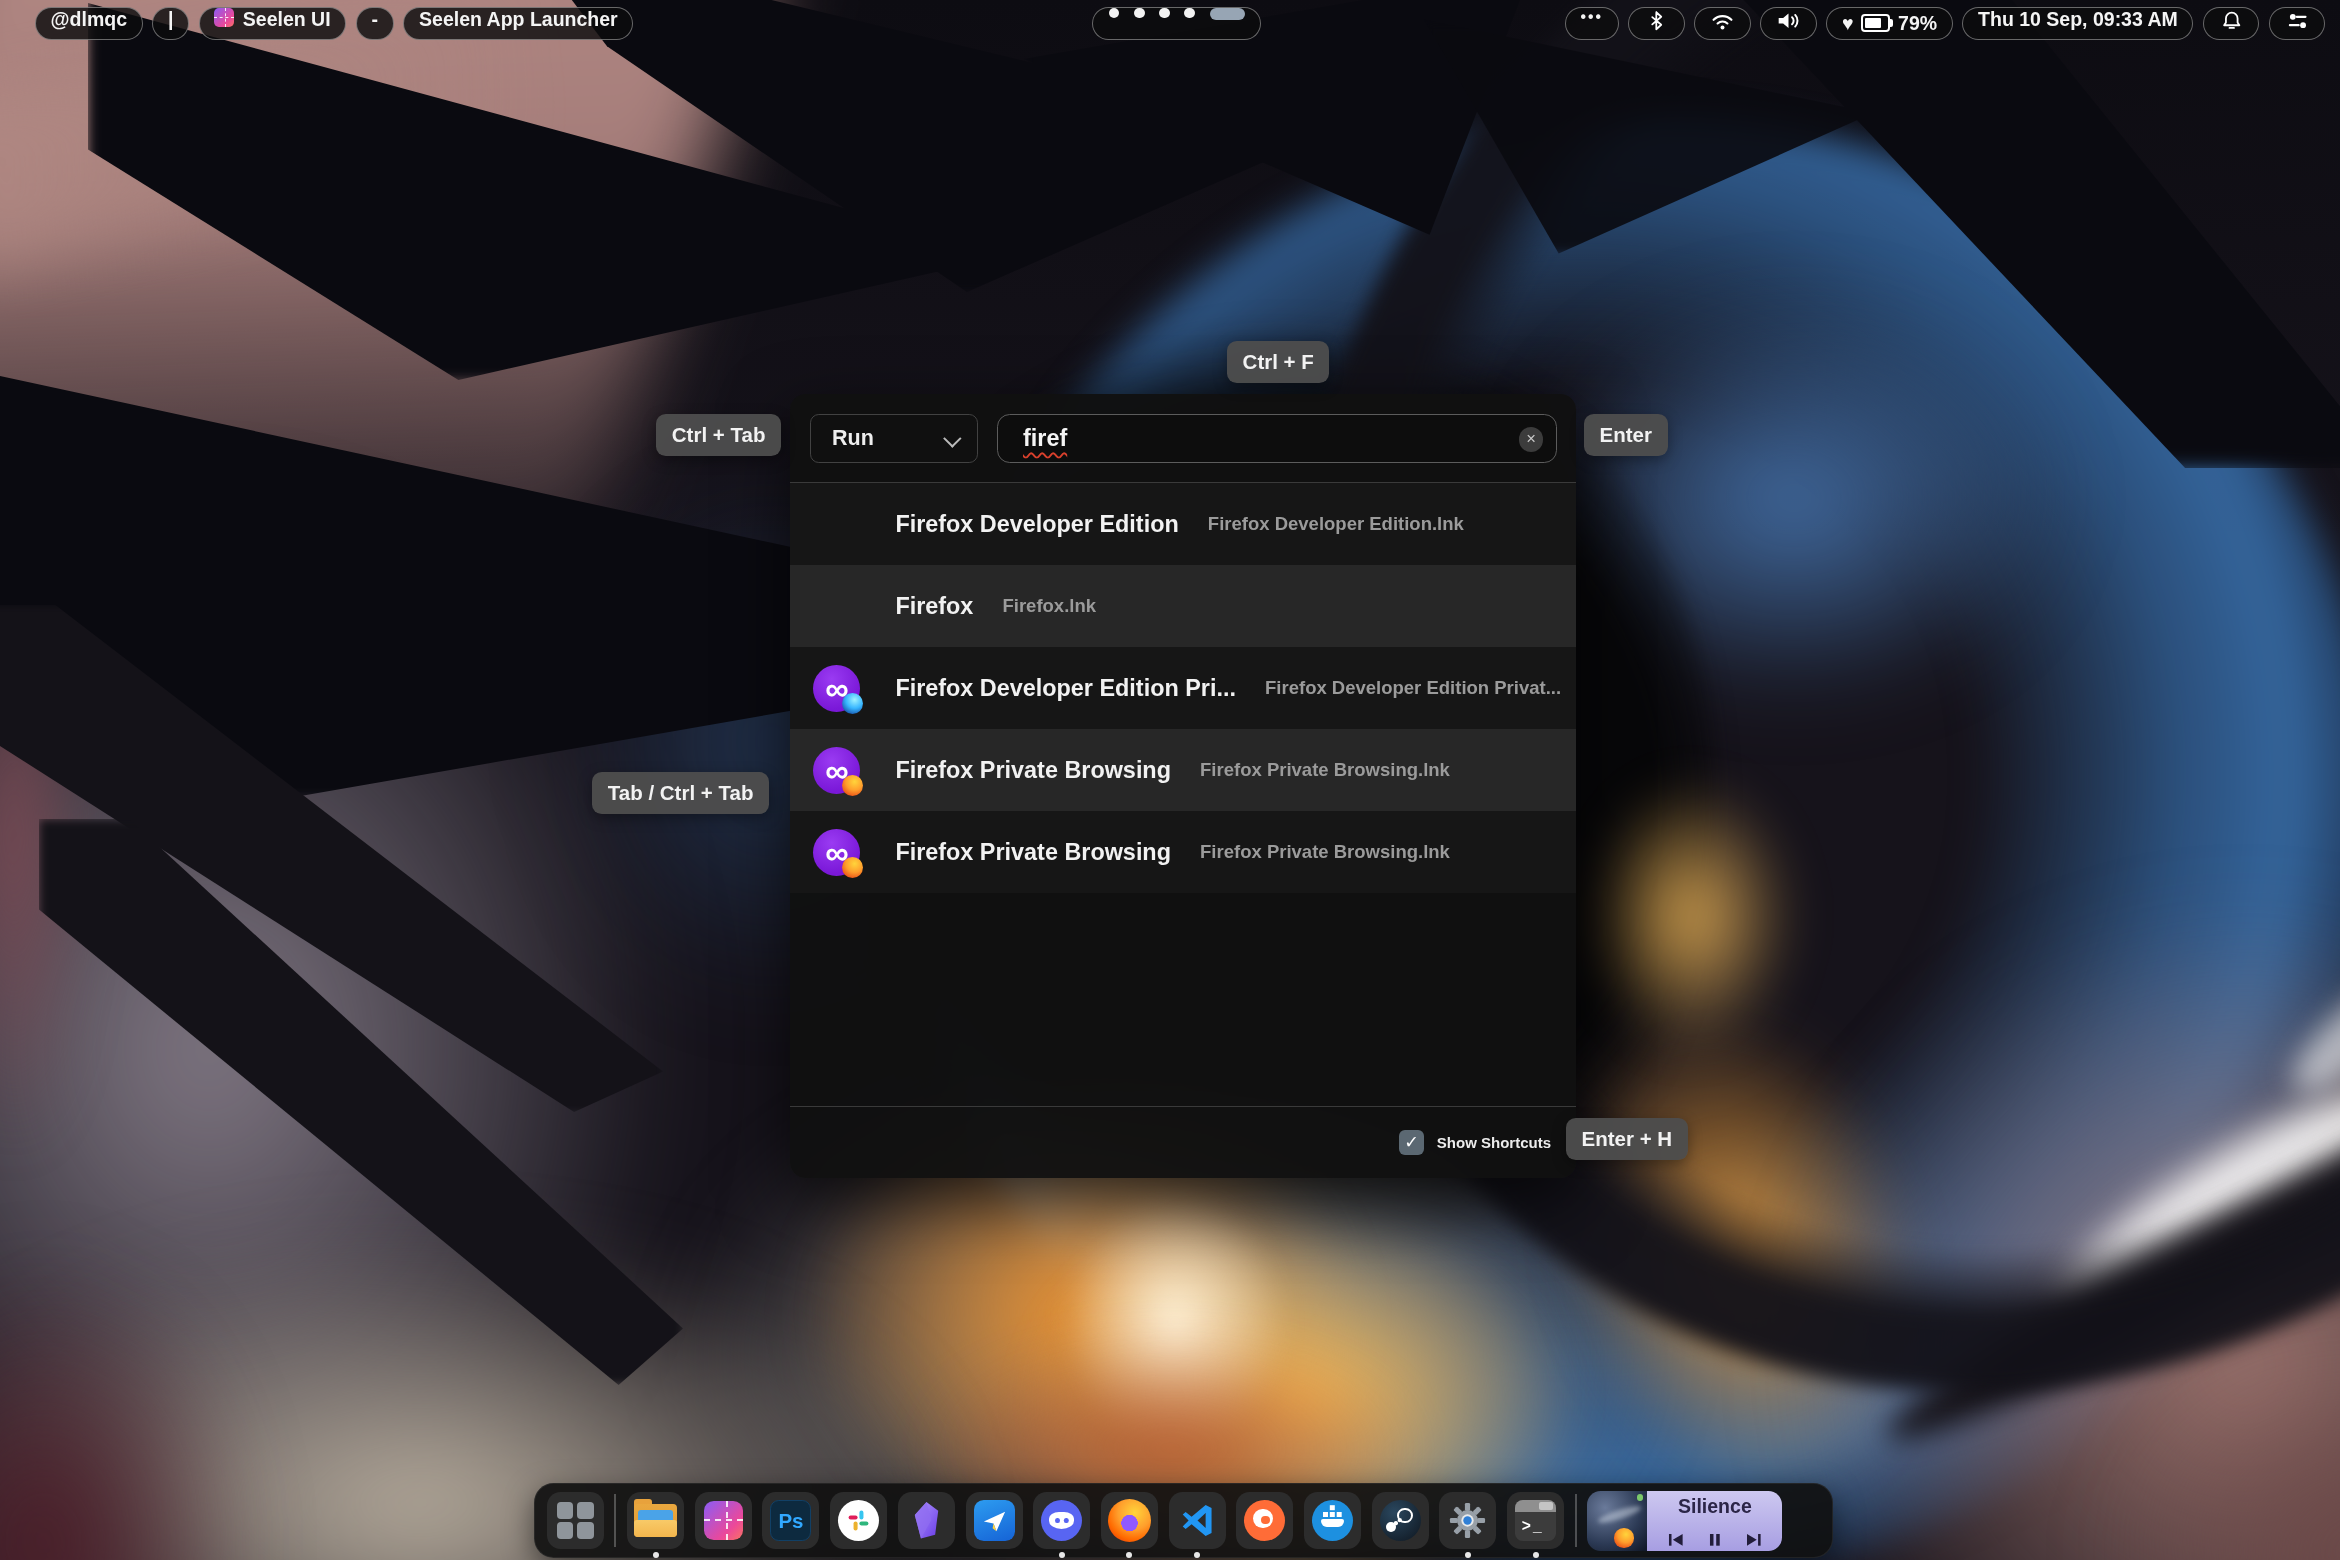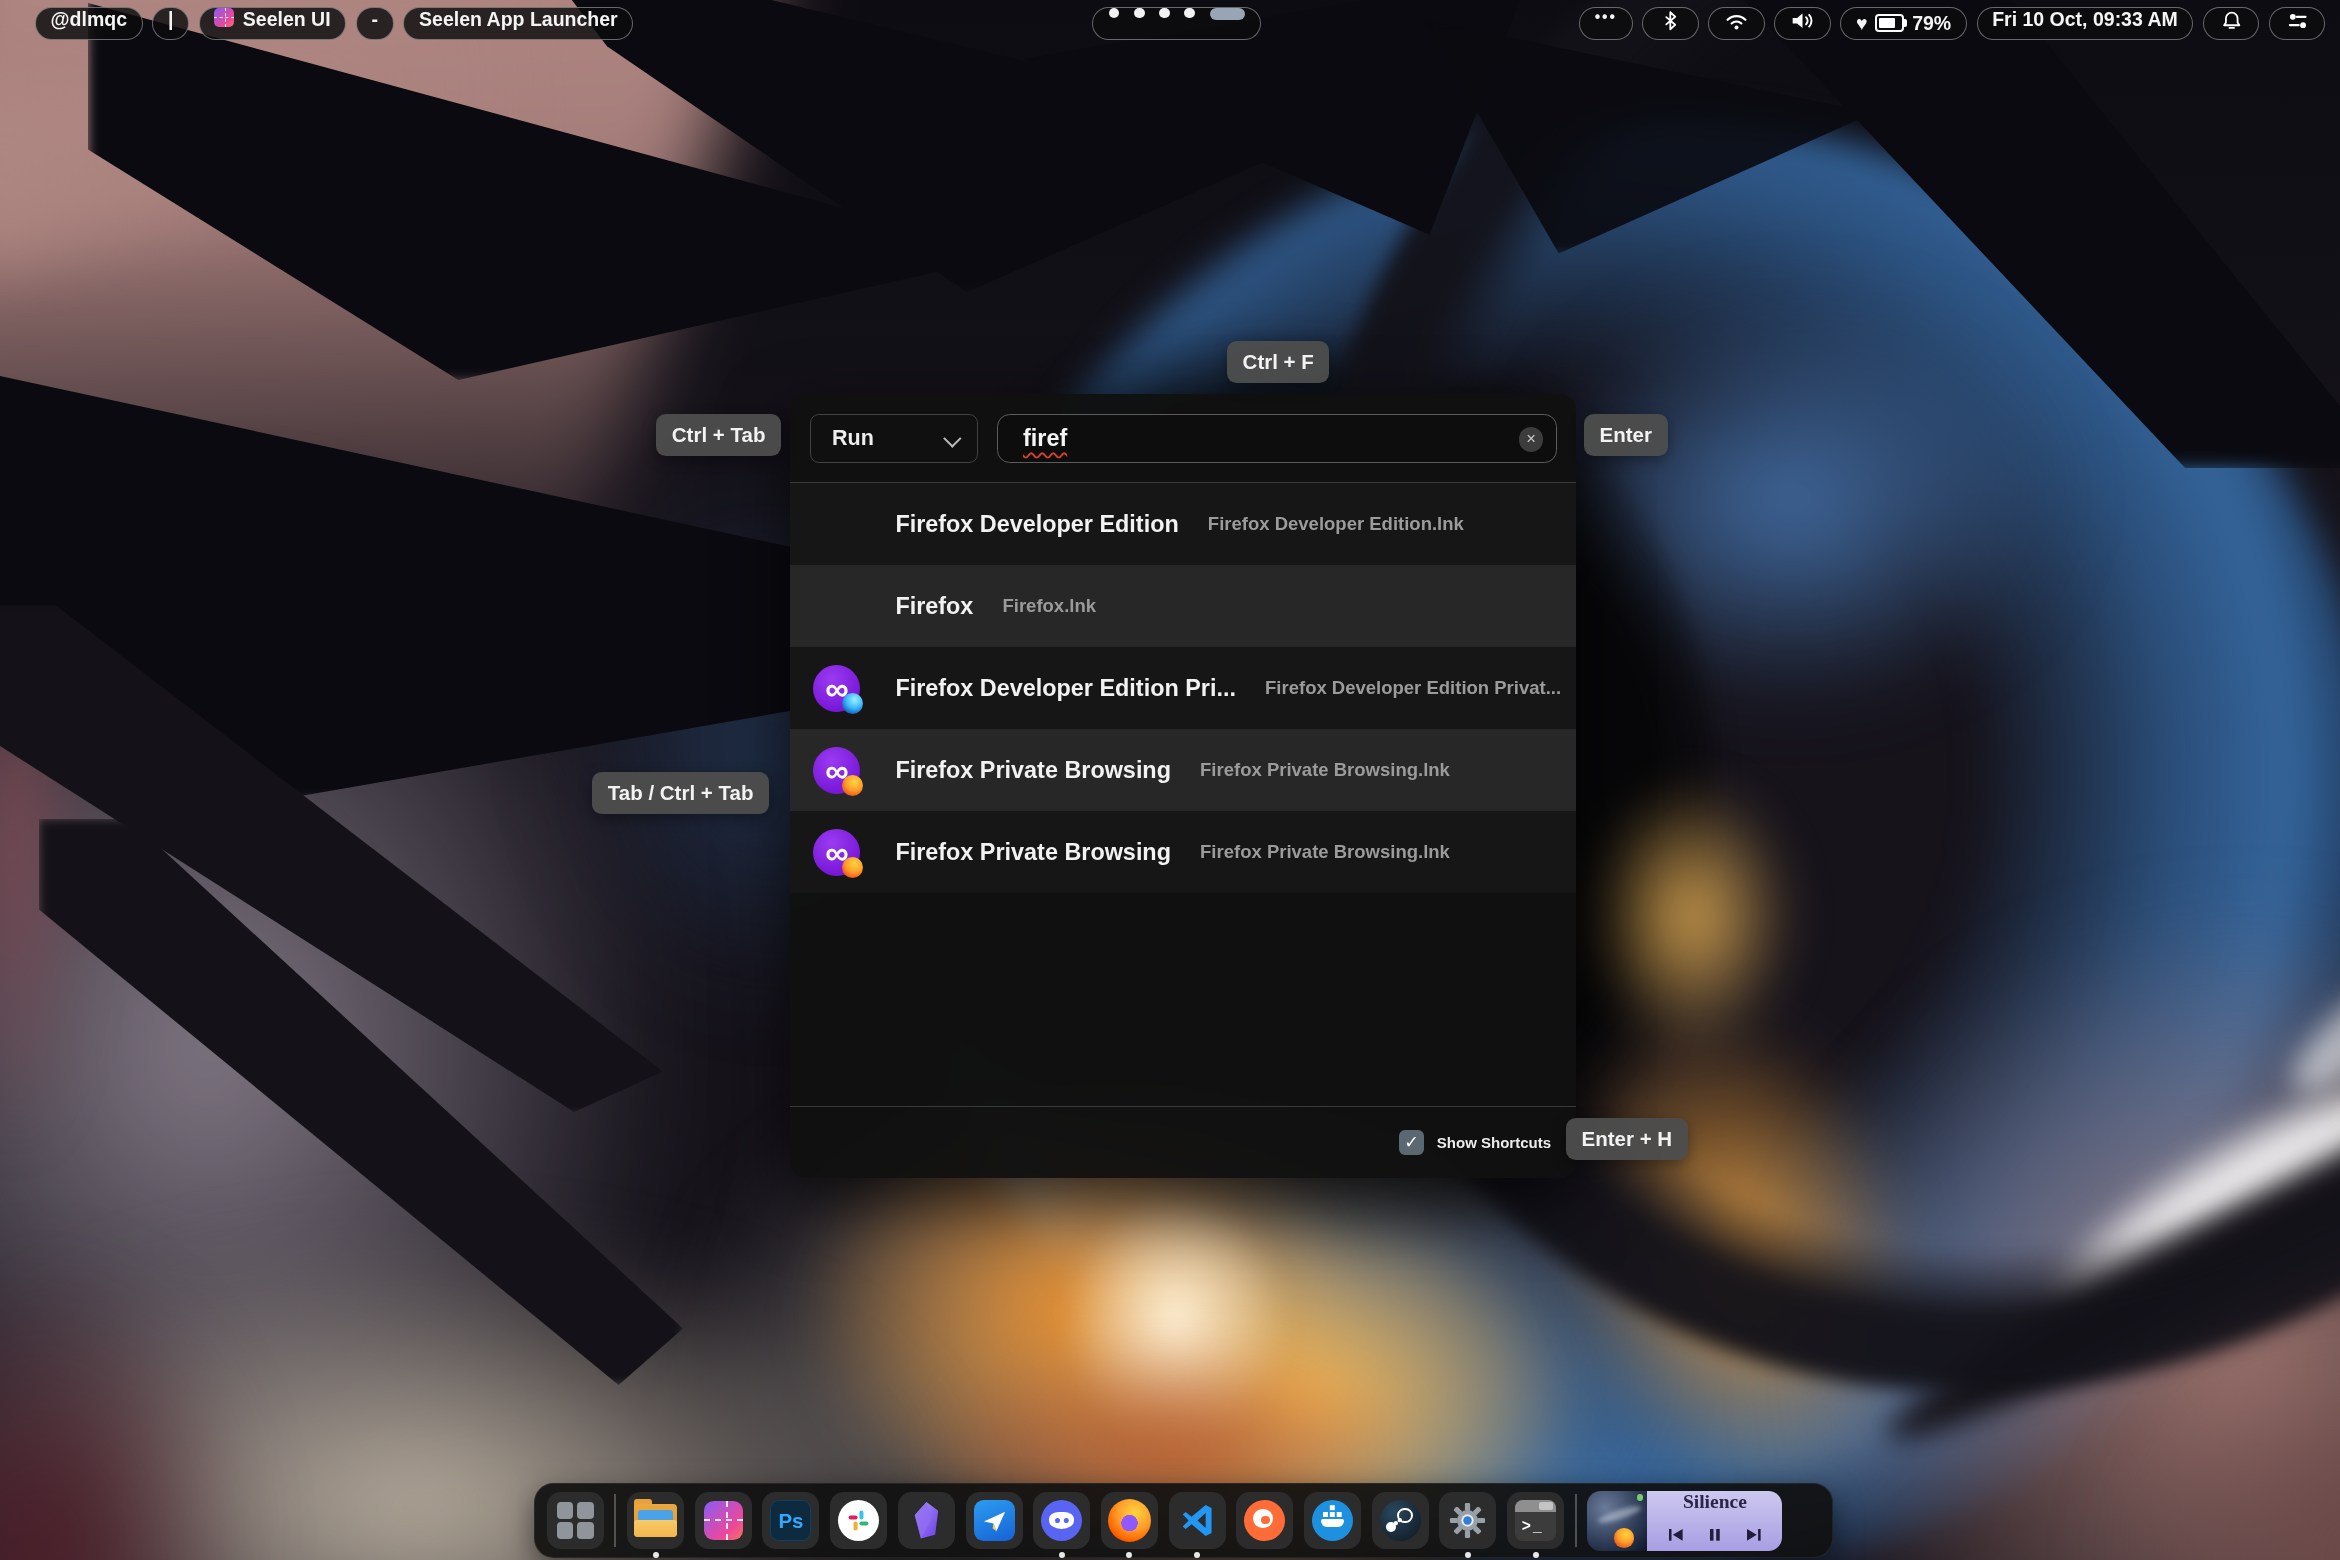--- a/index.html
+++ b/index.html
@@ -174,21 +174,21 @@
   .term-glyph{color:#fff;font-size:15.6px;font-weight:700;margin:0 0 5.9px 6.8px;letter-spacing:2px;}
   .media{display:flex;height:60px;width:195px;border-radius:13.7px;overflow:hidden;flex:0 0 195px;cursor:pointer;}
   .album{position:relative;width:60px;height:60px;flex:0 0 60px;
     background:radial-gradient(circle at 30% 28%,#6a7a9a,#2c3a55 60%,#121a2a 95%);}
   .album::before{content:"";position:absolute;left:9.8px;top:19.5px;width:45px;height:8.8px;background:rgba(220,228,240,.45);
     border-radius:50%;transform:rotate(-18deg);filter:blur(2px);}
   .album-ff{position:absolute;left:27px;bottom:2.9px;width:19.5px;height:19.5px;border-radius:50%;
     background:radial-gradient(circle at 60% 32%,#ffd43b,#ff9e2c 45%,#e3310e 95%);}
   .album-dot{position:absolute;right:3.9px;top:3.9px;width:6.8px;height:6.8px;border-radius:50%;background:#7bc96a;}
   .media-panel{flex:1;background:linear-gradient(180deg,#cdc8f0,#a79ee2);display:flex;flex-direction:column;
-    align-items:center;justify-content:flex-start;gap:15px;font-family:Liberation Serif, serif;}
+    align-items:center;justify-content:center;gap:15px;}
   .media-title{color:#2b2547;font-size:19.5px;font-weight:600;}
   .media-controls{display:flex;gap:25px;align-items:center;}
   .mc{background:none;border:none;padding:0;cursor:pointer;display:flex;}
 </style>
 </head>
 <body>
 
 <div id="screen">
 
   <div>
@@ -284,21 +284,21 @@
               <path d="M21.5 4.5 a9.5 9.5 0 0 1 0 13" stroke="#fff" stroke-width="2.2" fill="none" stroke-linecap="round"></path>
             </svg>
         </span>
       </div>
       <div class="pill batt">
         <span style="font-size:19.5px;">♥</span>
         <span class="batt-body"></span>
         <span style="font-weight:700;">79%</span>
       </div>
       <div class="pill">
-          <span style="font-weight:700;">Fri 10 Oct, 09:33 AM</span>
+          <span style="font-weight:700;">Thu 10 Sep, 09:33 AM</span>
         </div>
       <div class="pill">
         <span class="ticon">
           <svg width="21.5" height="21.5" viewBox="0 0 24 24">
               <path d="M12 3 a6.5 6.5 0 0 1 6.5 6.5 v4.5 l2 3 h-17 l2 -3 v-4.5 A6.5 6.5 0 0 1 12 3 z" stroke="#fff" stroke-width="2" fill="none" stroke-linejoin="round"></path>
               <path d="M9.5 20 h5" stroke="#fff" stroke-width="2" stroke-linecap="round"></path>
             </svg>
         </span>
       </div>
       <div class="pill">

